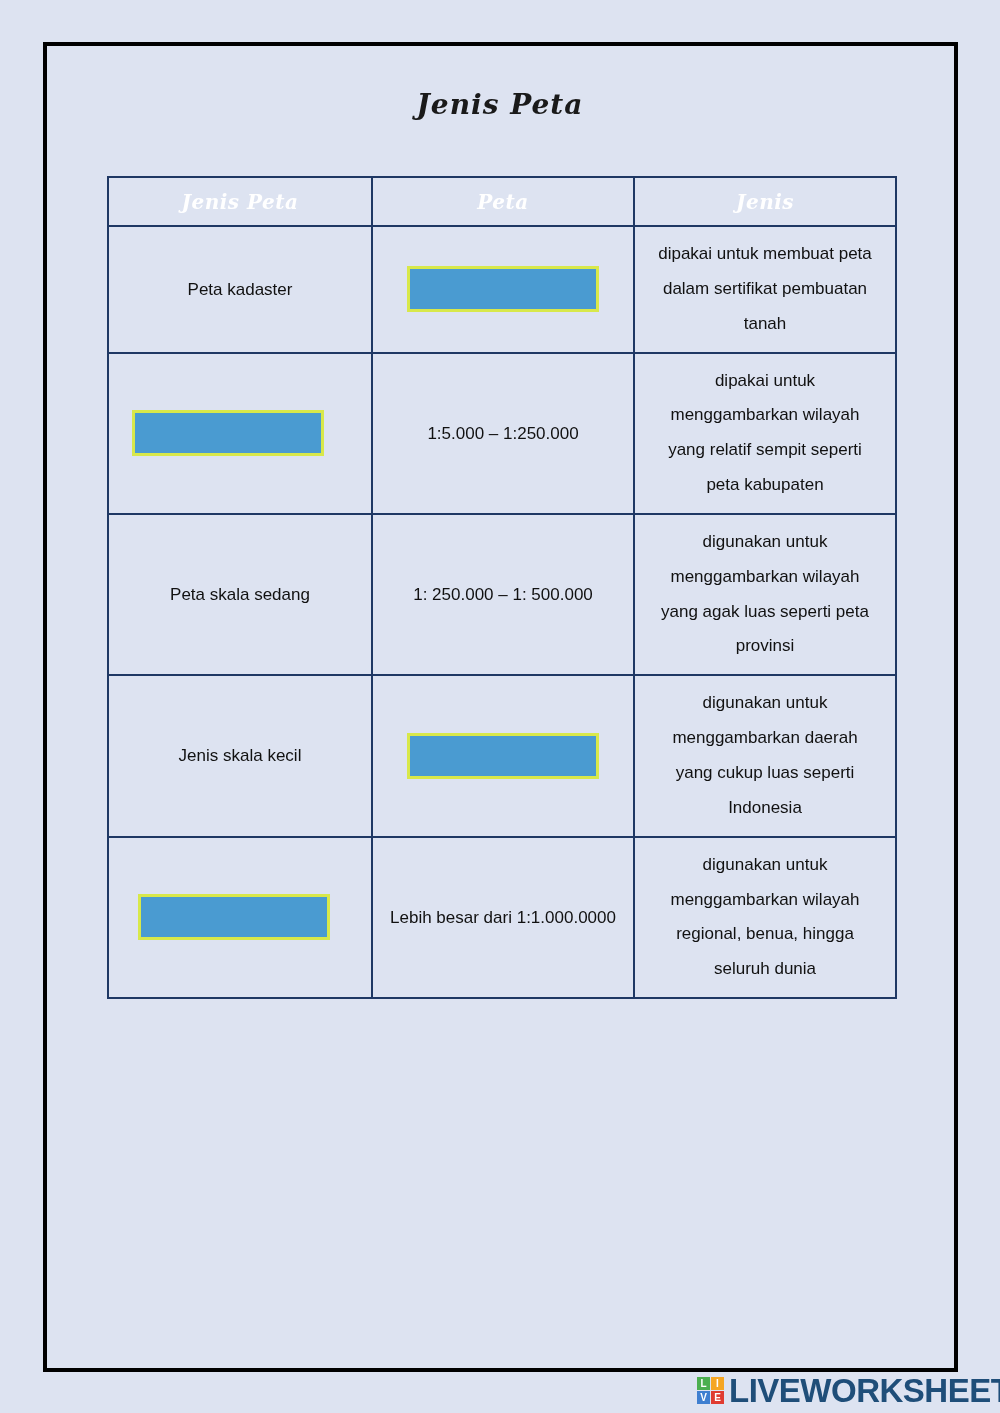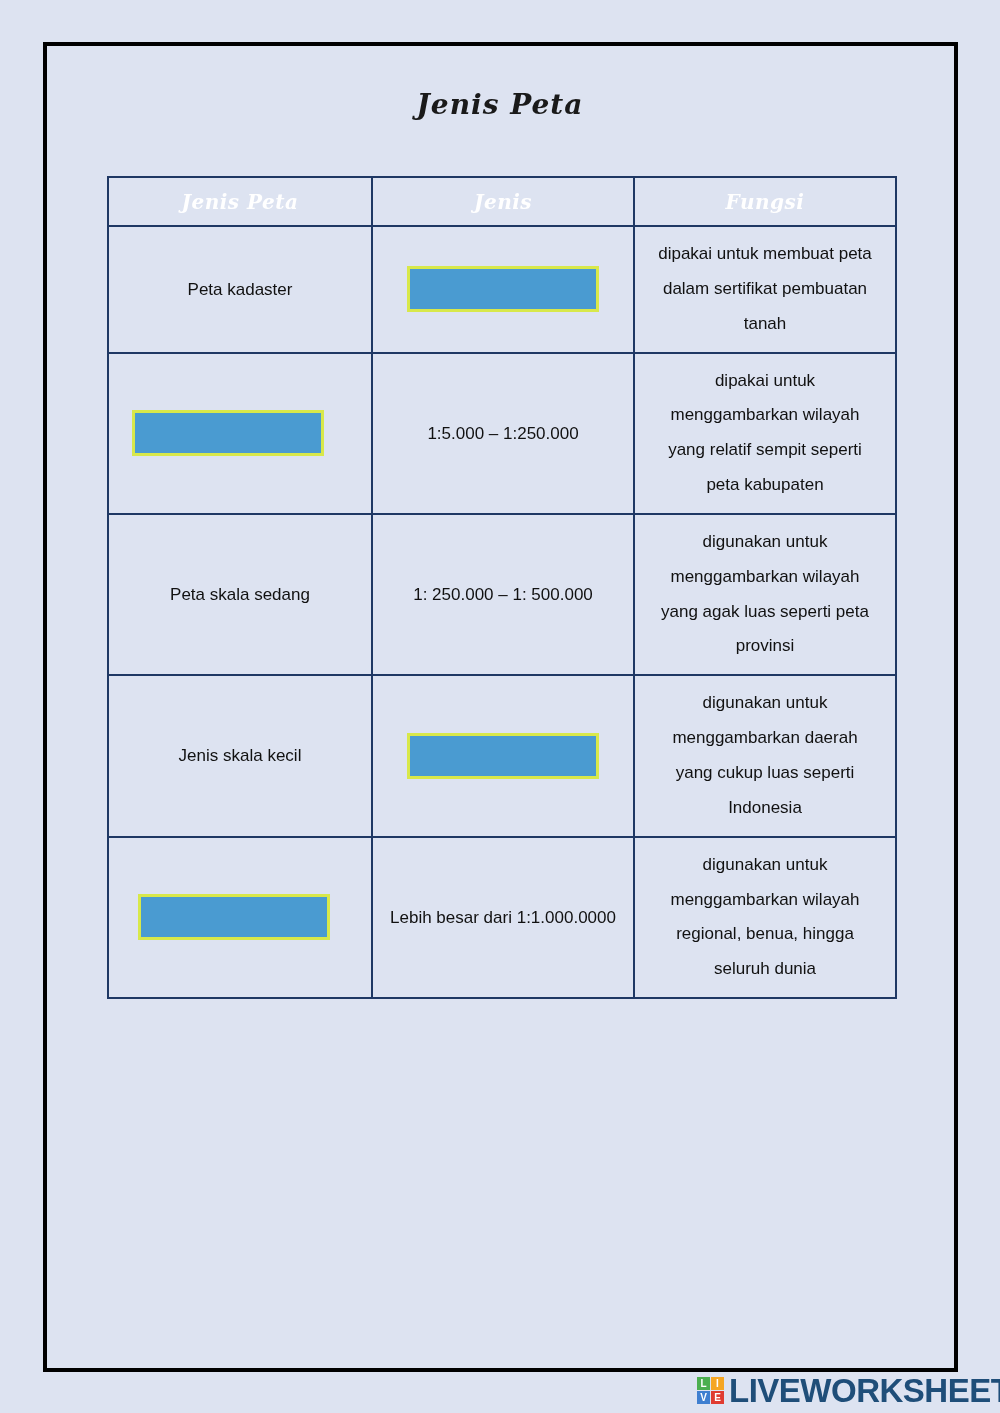--- a/index.html
+++ b/index.html
@@ -162,22 +162,22 @@
 <div class="table-wrap">
   <table class="jenis-peta-table">
     <colgroup>
       <col class="c1">
         <col class="c2">
         <col class="c3">
     </colgroup>
     <thead>
       <tr>
         <th>Jenis Peta</th>
+        <th>Peta</th>
         <th>Jenis</th>
-        <th>Fungsi</th>
       </tr>
     </thead>
     <tbody>
 
       <tr class="r1">
         <td>
           <div class="cell-text">Peta kadaster</div>
         </td>
         <td>
           <input class="answer-box" type="text" value="" style="">

